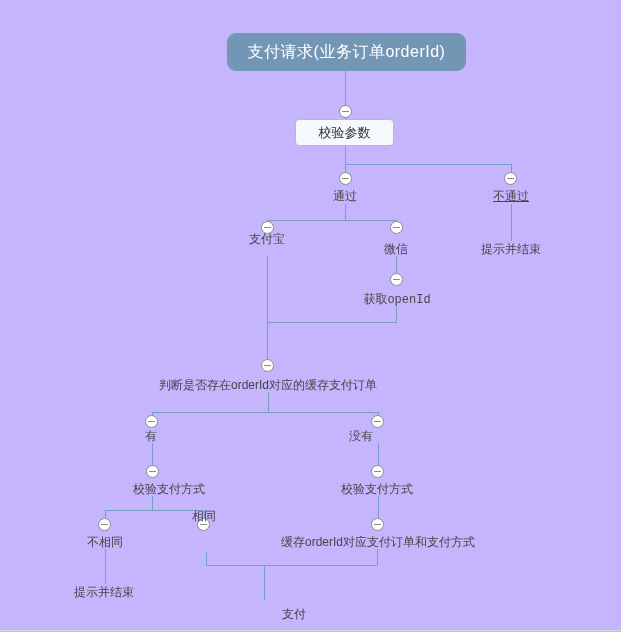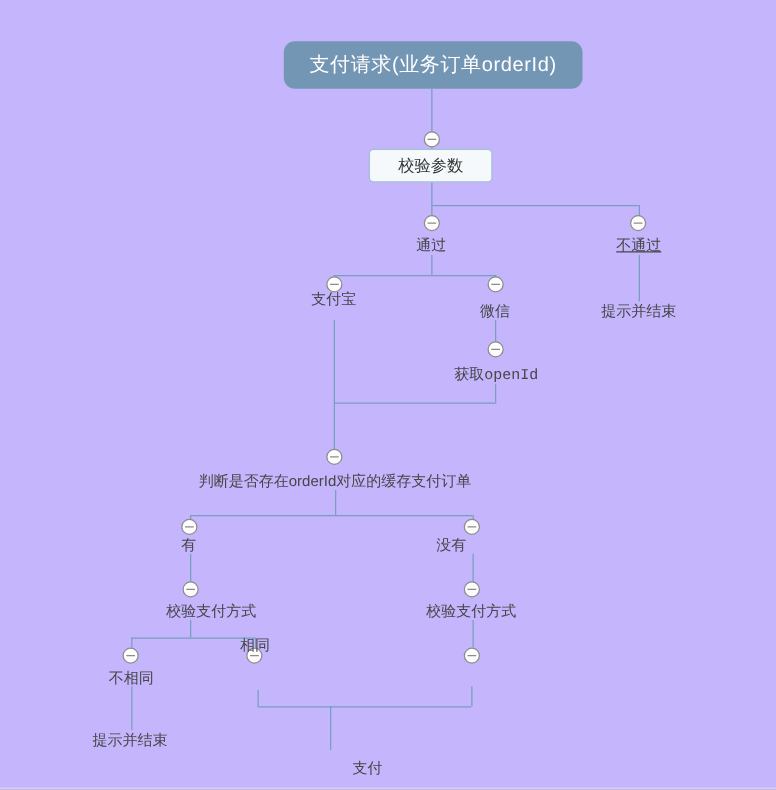--- a/index.html
+++ b/index.html
@@ -136,17 +136,18 @@
   <div class="label" style="left:396px;top:241px;">微信</div>
   <div class="label" style="left:511px;top:241px;">提示并结束</div>
   <div class="label" style="left:397px;top:292px;font-family:Liberation Mono, monospace;">获取openId</div>
   <div class="label" style="left:268px;top:377px;">判断是否存在orderId对应的缓存支付订单</div>
   <div class="label" style="left:151px;top:428px;">有</div>
   <div class="label" style="left:361px;top:428px;">没有</div>
   <div class="label" style="left:153px;top:481px;margin-left:16px;">校验支付方式</div>
   <div class="label" style="left:377px;top:481px;">校验支付方式</div>
   <div class="label" style="left:105px;top:534px;">不相同</div>
   <div class="label" style="left:204px;top:508px;">相同</div>
+  <div class="label" style="left:378px;top:534px;">缓存orderId对应支付订单和支付方式</div>
   <div class="label" style="left:104px;top:584px;">提示并结束</div>
   <div class="label" style="left:266px;top:606px;margin-left:28px;">支付</div>
 
   <div class="edge-bottom"></div>
 </div>
 
 </body></html>

